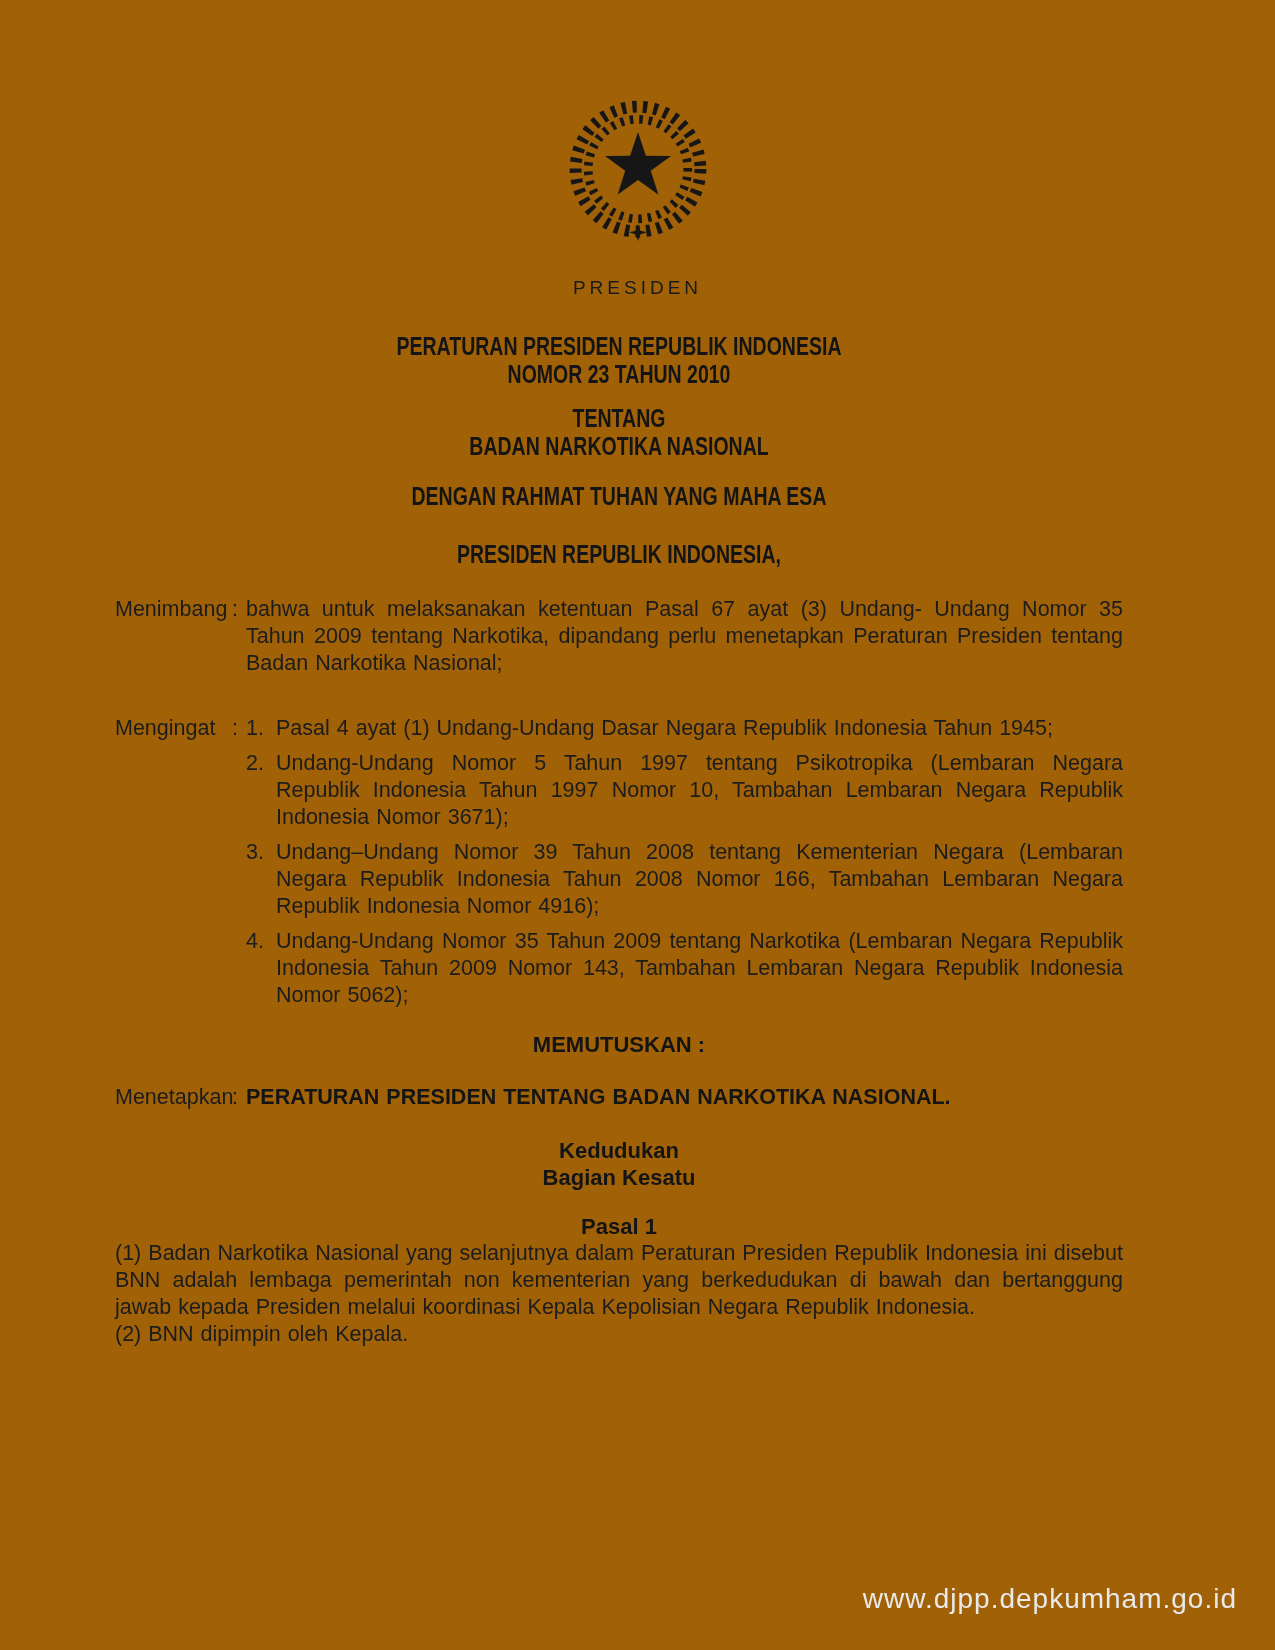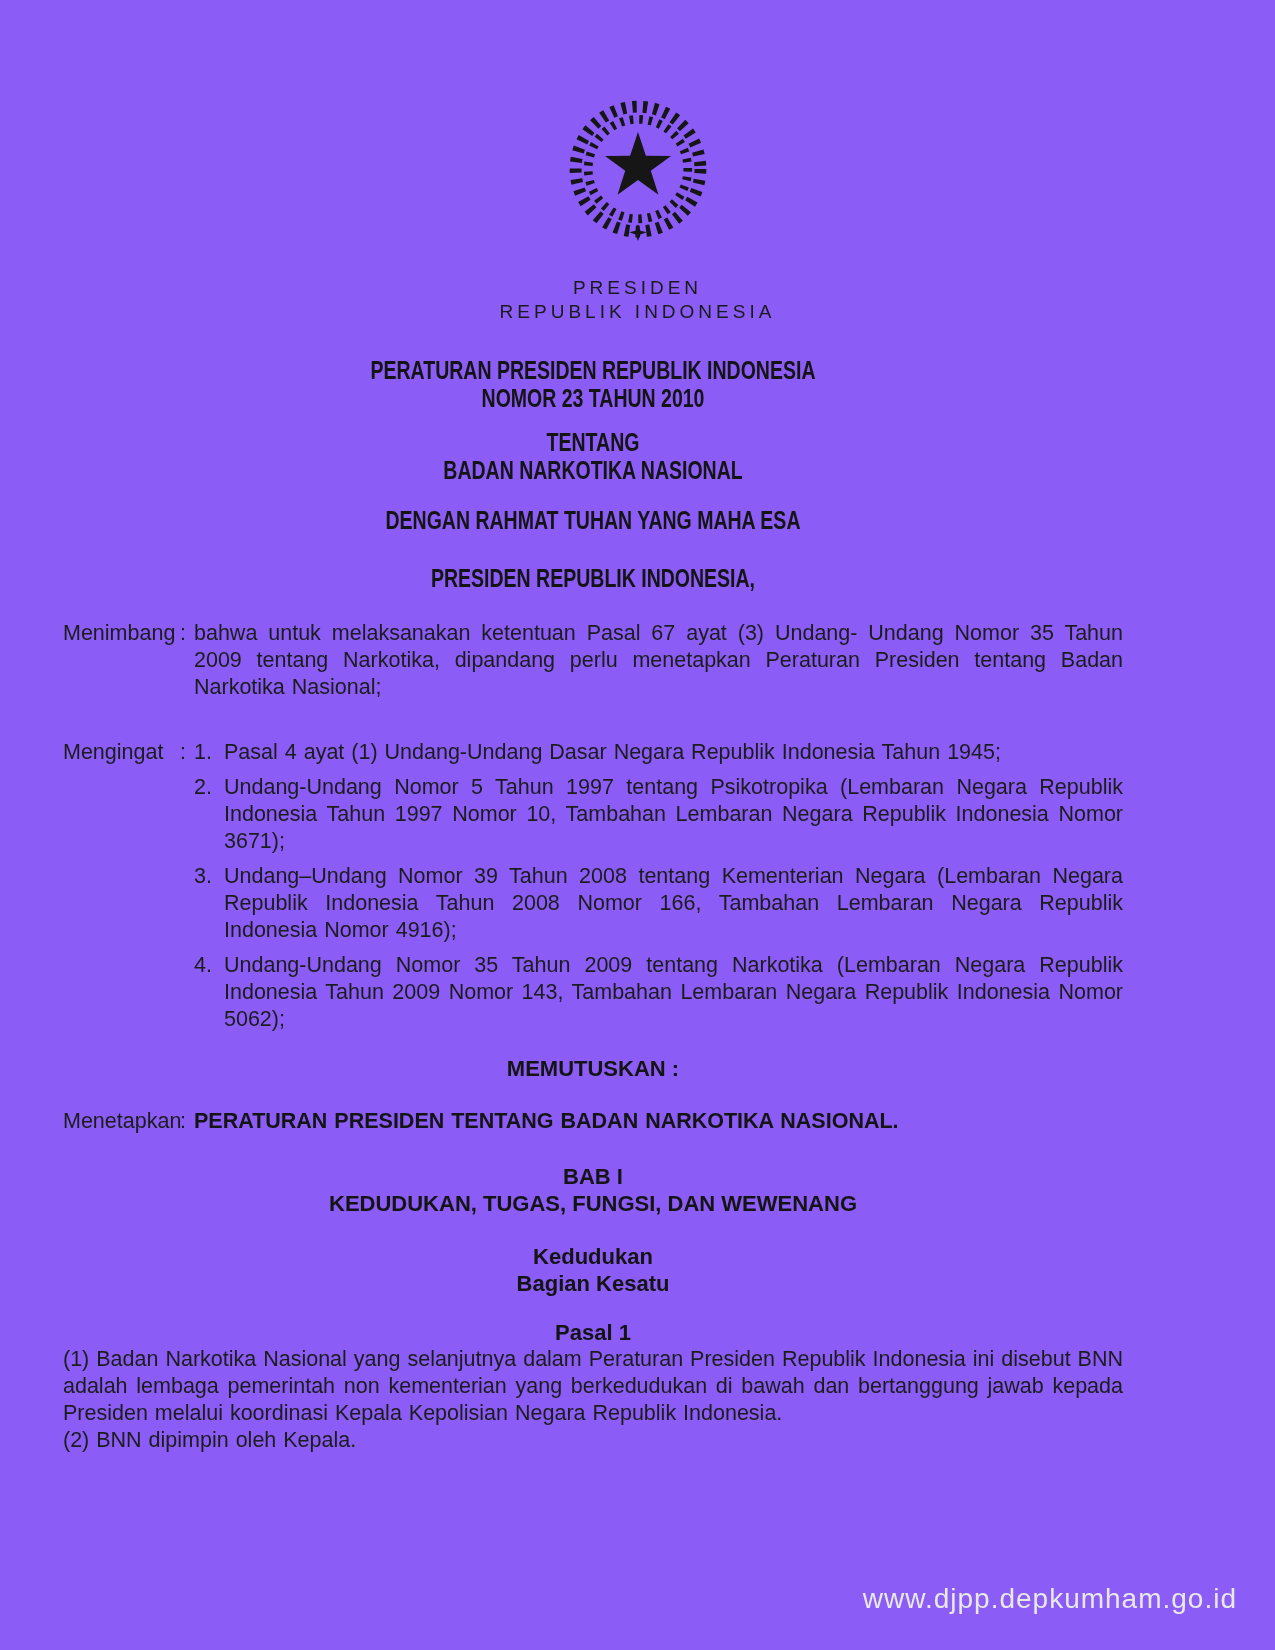--- a/index.html
+++ b/index.html
@@ -3,25 +3,25 @@
 <meta charset="utf-8">
 <style>
   * { margin: 0; padding: 0; box-sizing: border-box; }
   html, body { background: #ffffff; }
   body { font-family: "Liberation Sans", sans-serif; color: #1c1c1c; }
 
   .page {
     position: relative;
     width: 1275px;
     height: 1650px;
-    background: #8b5cf6;
+    background: #a16207;
     overflow: hidden;
   }
   .content {
-    padding-left: 63px;
+    padding-left: 115px;
     padding-right: 152px;
   }
 
   
   .emblem-wrap {
     padding-top: 90px;
     text-align: center;
   }
   .letterhead {
     margin-top: 16px;
@@ -100,21 +100,20 @@
         <circle cx="100" cy="100" r="79" stroke-width="15" stroke-dasharray="5.5 8"></circle>
         <circle cx="100" cy="100" r="63" stroke-width="11" stroke-dasharray="4.5 7.5" transform="rotate(9 100 100)"></circle>
       </g>
       <polygon fill="#161616" points="100,53 110,83.2 141.8,83.4 116.2,102.3 125.9,132.6 100,114 74.1,132.6 83.8,102.3 58.2,83.4 90,83.2"></polygon>
       <polygon fill="#161616" points="100,170 103,178 111,180 103,183 100,191 97,183 89,180 97,178"></polygon>
     </svg>
   </div>
 
   <div class="letterhead">
     <div>PRESIDEN</div>
-    <div>REPUBLIK INDONESIA</div>
   </div>
 
   <div class="content">
 
     <div class="heading title-block">
       <div class="condensed">PERATURAN PRESIDEN REPUBLIK INDONESIA</div>
       <div class="condensed">NOMOR 23 TAHUN 2010</div>
     </div>
     <div class="heading h-tentang">
       <div class="condensed">TENTANG</div>
@@ -159,24 +158,20 @@
     </div>
 
     <div class="heading h-section h-memutuskan">MEMUTUSKAN :</div>
 
     <div class="labeled-row row-menetapkan body-txt">
       <div class="doc-label">Menetapkan</div>
       <div class="doc-colon">:</div>
       <div class="doc-body menetapkan-strong">PERATURAN PRESIDEN TENTANG BADAN NARKOTIKA NASIONAL.</div>
     </div>
 
-    <div class="heading h-section h-bab">
-      <div>BAB I</div>
-      <div>KEDUDUKAN, TUGAS, FUNGSI, DAN WEWENANG</div>
-    </div>
 
     <div class="heading h-section h-bagian">
       <div>Kedudukan</div>
       <div>Bagian Kesatu</div>
     </div>
 
     <div class="heading h-section h-pasal">Pasal 1</div>
     <div class="body-txt pasal-body">
       <div class="just">(1) Badan Narkotika Nasional yang selanjutnya dalam Peraturan Presiden Republik Indonesia ini disebut BNN adalah lembaga pemerintah non kementerian yang berkedudukan di bawah dan bertanggung jawab kepada Presiden melalui koordinasi Kepala Kepolisian Negara Republik Indonesia.</div>
       <div>(2) BNN dipimpin oleh Kepala.</div>

